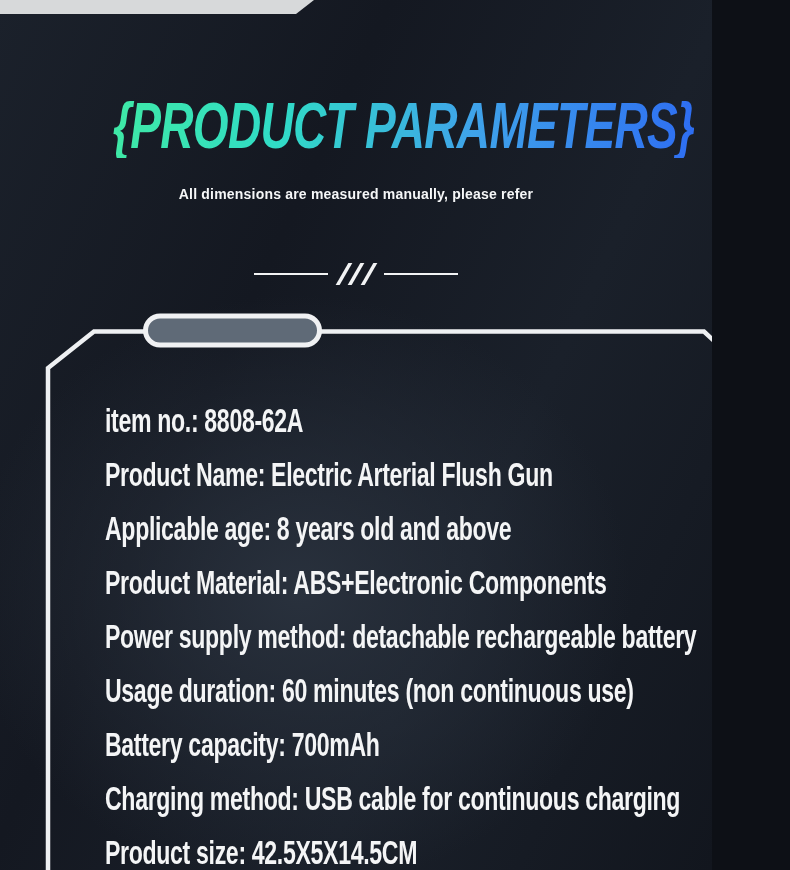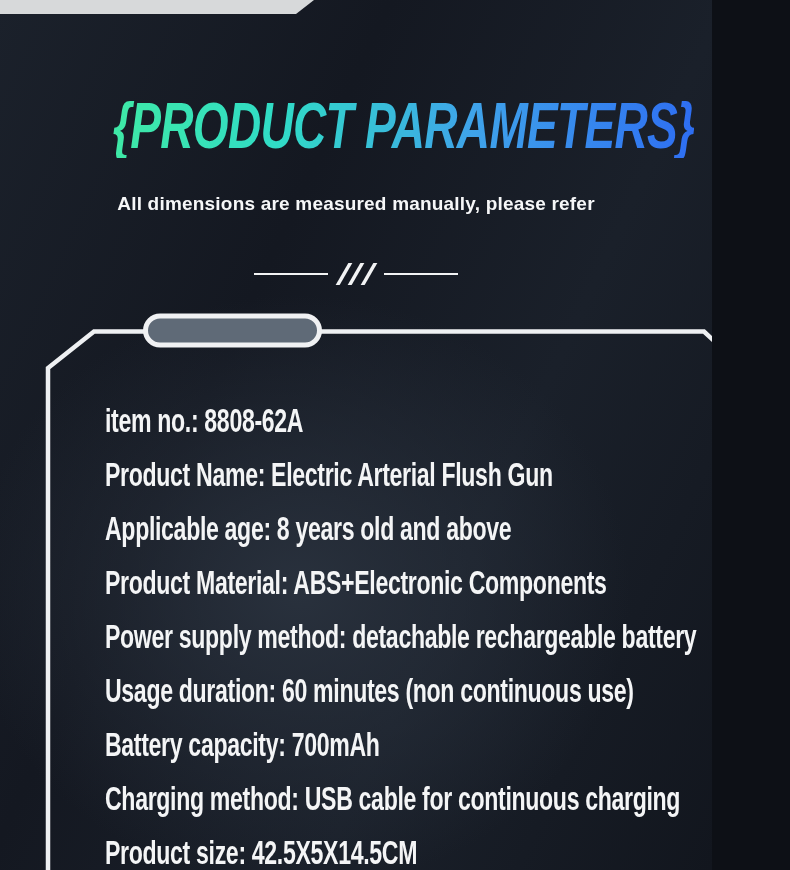--- a/index.html
+++ b/index.html
@@ -47,25 +47,24 @@
     background-clip: text;
     color: transparent;
   }
 
   .subtitle {
     position: absolute;
     top: 177px; left: 0;
     width: 100%;
     text-align: center;
     color: #f6f7f8;
-    font-size: 19px;
+    font-size: 14px;
     font-weight: bold;
     line-height: 34px;
     letter-spacing: 0.2px;
-    margin-top: 10px;
   }
 
   
   .divider {
     position: absolute;
     top: 262px; left: 0;
     width: 100%;
     height: 24px;
     display: flex;
     align-items: center;

